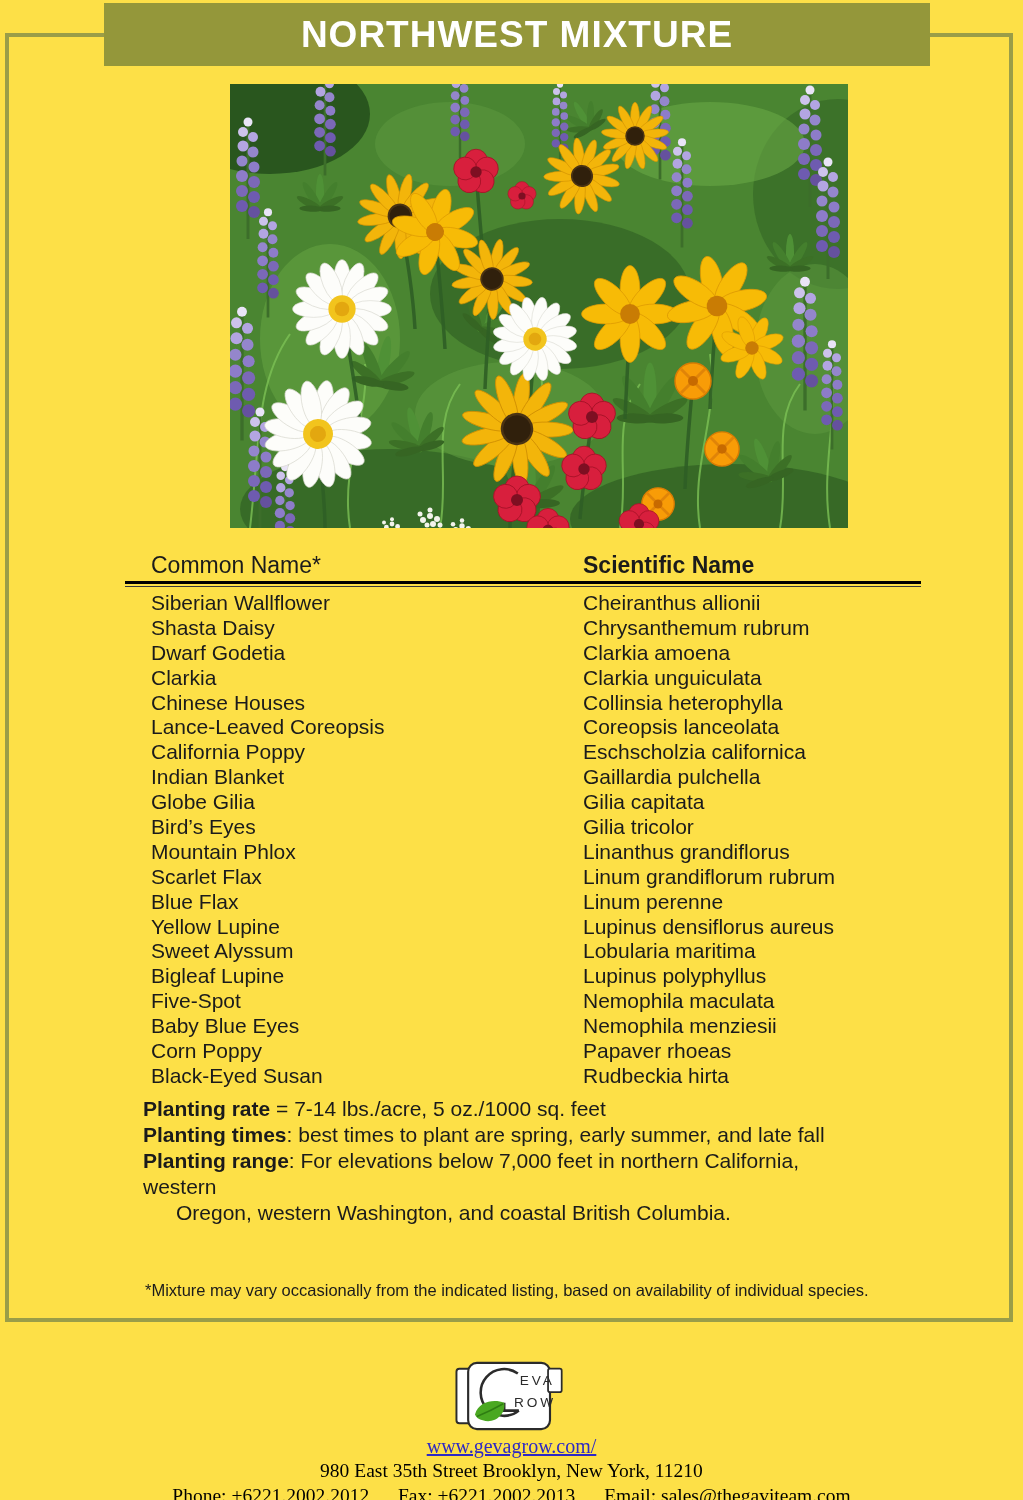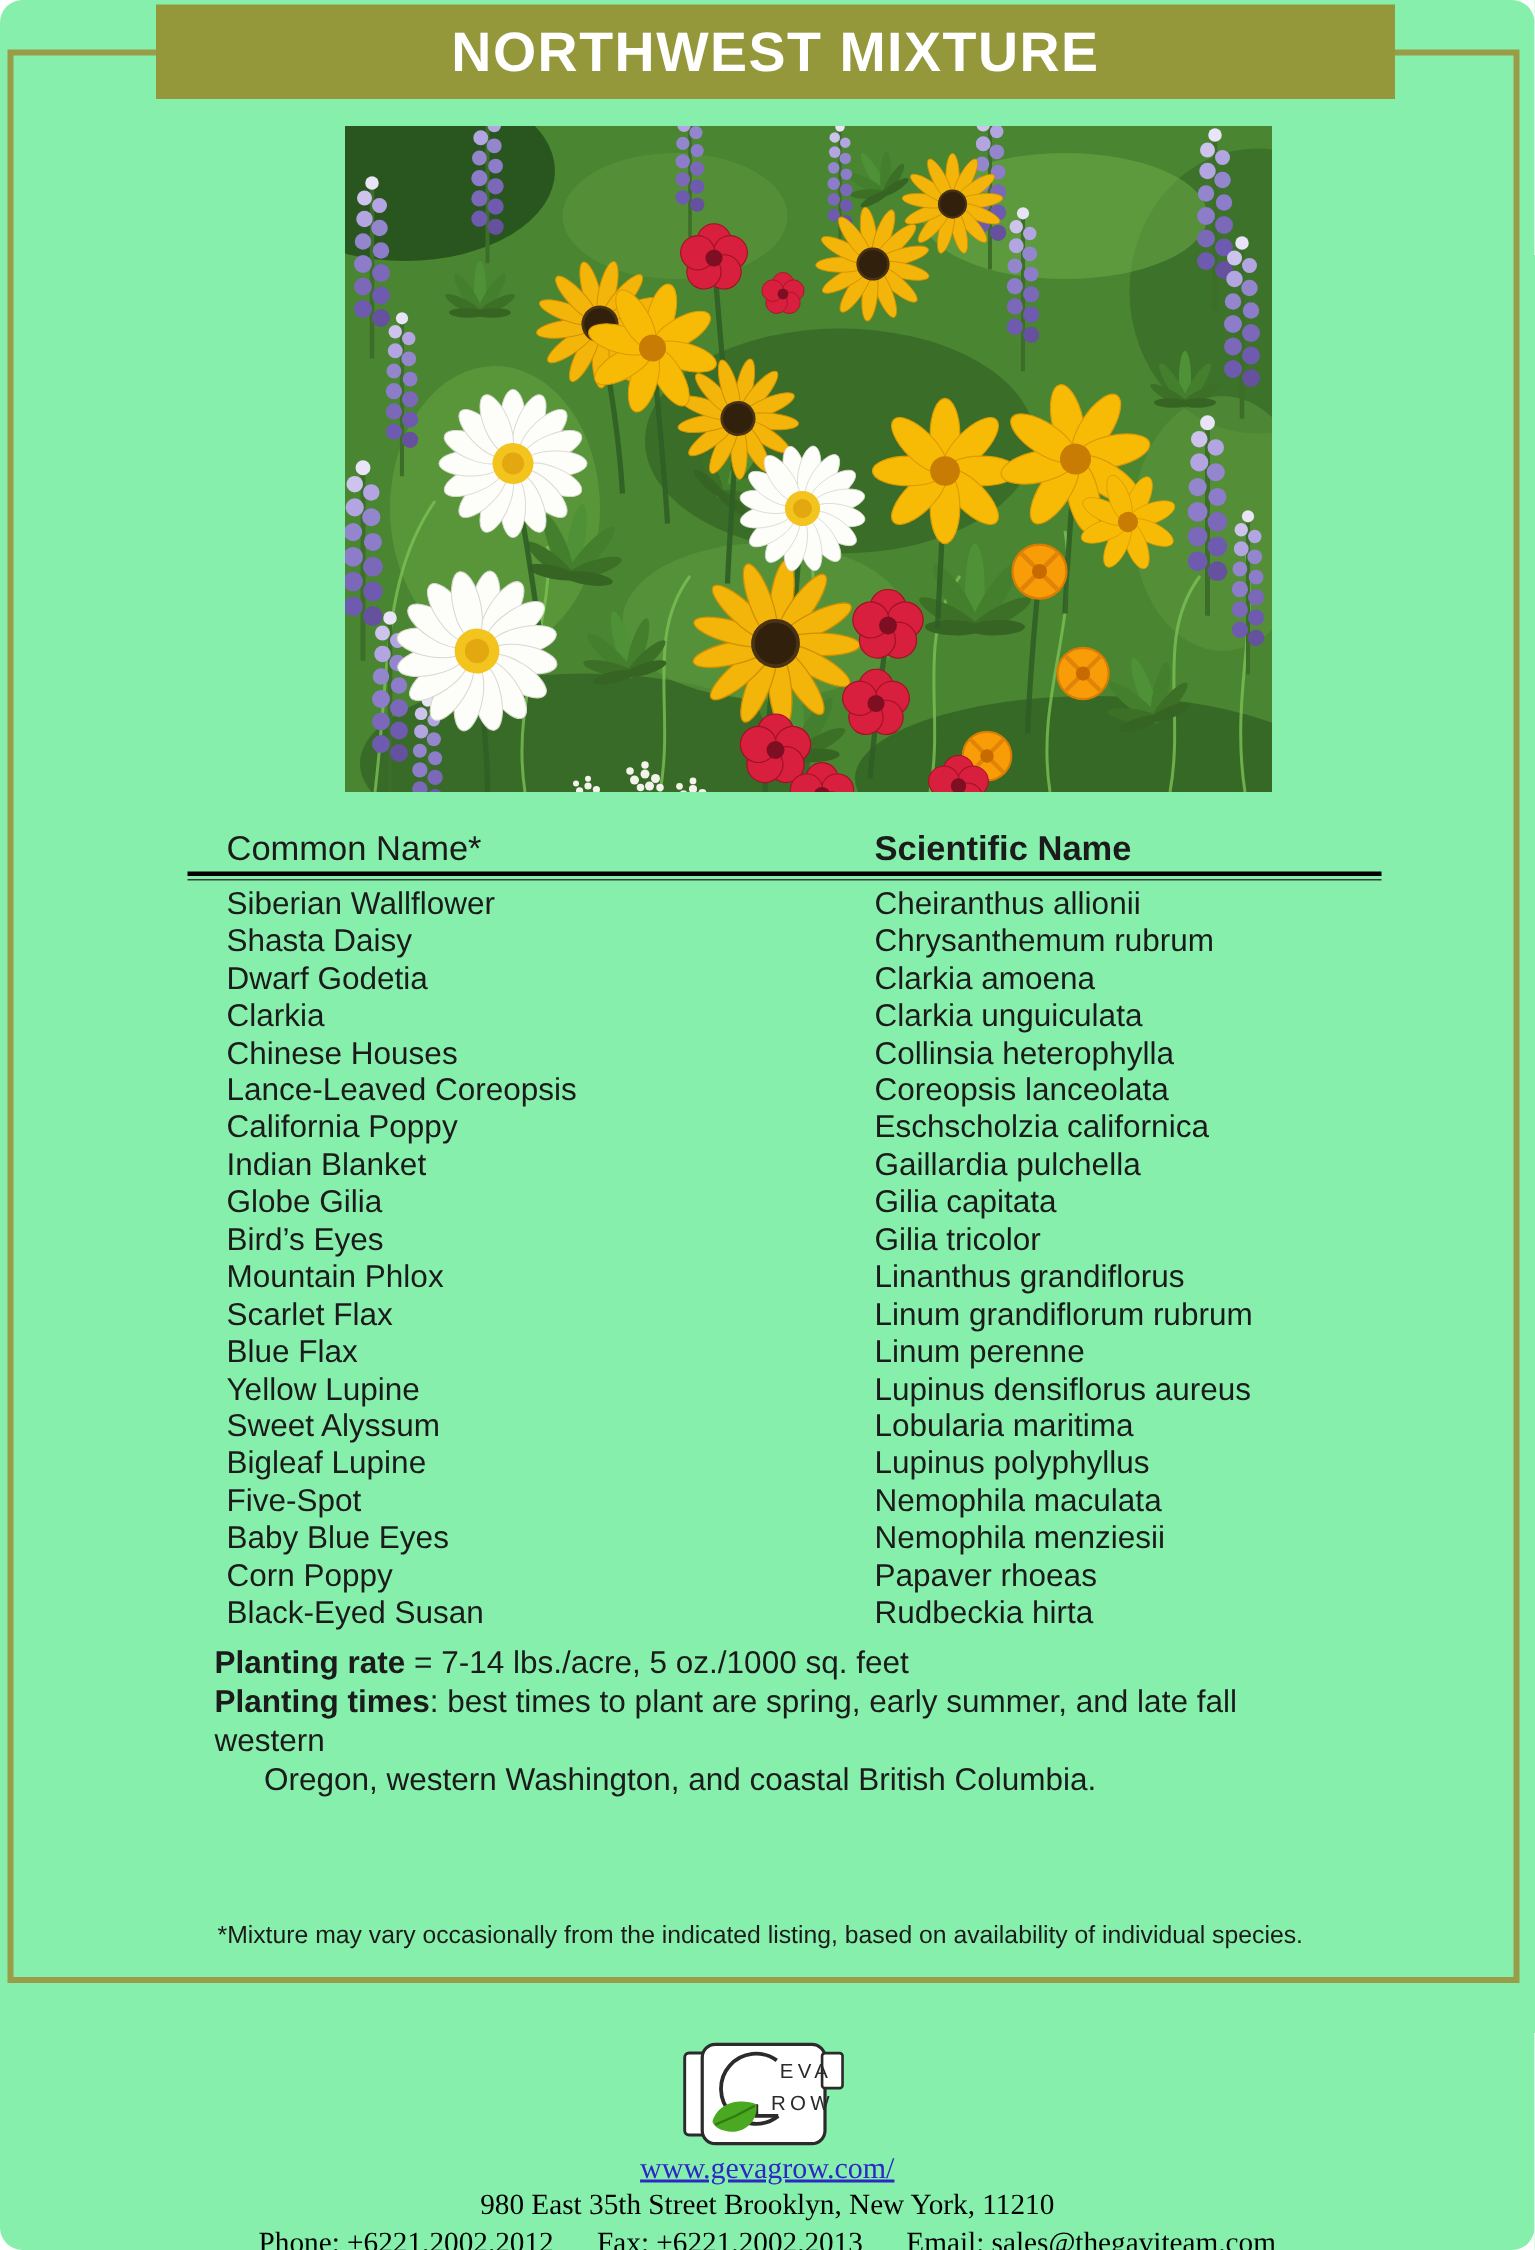--- a/index.html
+++ b/index.html
@@ -1,18 +1,18 @@
 <!DOCTYPE html>
 <html><head>
 <meta charset="utf-8">
 <style>
   html,body{margin:0;padding:0;background:#ffffff;}
   .page{
-    position:relative;width:1023px;height:1500px;background:#86efac;
-    font-family:"Liberation Sans","DejaVu Sans",sans-serif;color:#1b1b1b;overflow:hidden;border-radius:15px;
+    position:relative;width:1023px;height:1500px;background:#fde047;
+    font-family:"Liberation Sans","DejaVu Sans",sans-serif;color:#1b1b1b;overflow:hidden;
   }
   
   .frame{
     position:absolute;left:5px;top:33px;width:1008px;height:1289px;
     border:4px solid #9a9d48;box-sizing:border-box;
   }
   
   .title-bar{
     position:absolute;left:104px;top:3px;width:826px;height:63px;
     background:#94973a;display:flex;align-items:center;justify-content:center;
@@ -374,20 +374,21 @@
 
     <div class="row">
       <span class="common">Black-Eyed Susan</span>
       <span class="sci">Rudbeckia hirta</span>
     </div>
   </div>
 
   <div class="planting">
     <div class="p-line"><b>Planting rate</b><span> = 7-14 lbs./acre, 5 oz./1000 sq. feet</span></div>
     <div class="p-line"><b>Planting times</b><span>: best times to plant are spring, early summer, and late fall</span></div>
+    <div class="p-line"><b>Planting range</b><span>: For elevations below 7,000 feet in northern California,</span></div>
     <div class="p-line">western</div>
     <div class="p-line indent">Oregon, western Washington, and coastal British Columbia.</div>
   </div>
 
   <div class="footnote">*Mixture may vary occasionally from the indicated listing, based on availability of individual species.</div>
 
   <div class="footer">
     <svg class="logo" viewBox="0 0 120 78" xmlns="http://www.w3.org/2000/svg">
       <rect x="3" y="11" width="15" height="56" rx="3" fill="#ffffff" stroke="#2b2b2b" stroke-width="2"></rect>
       <rect x="15" y="5" width="84" height="68" rx="9" fill="#ffffff" stroke="#2b2b2b" stroke-width="2.2"></rect>

